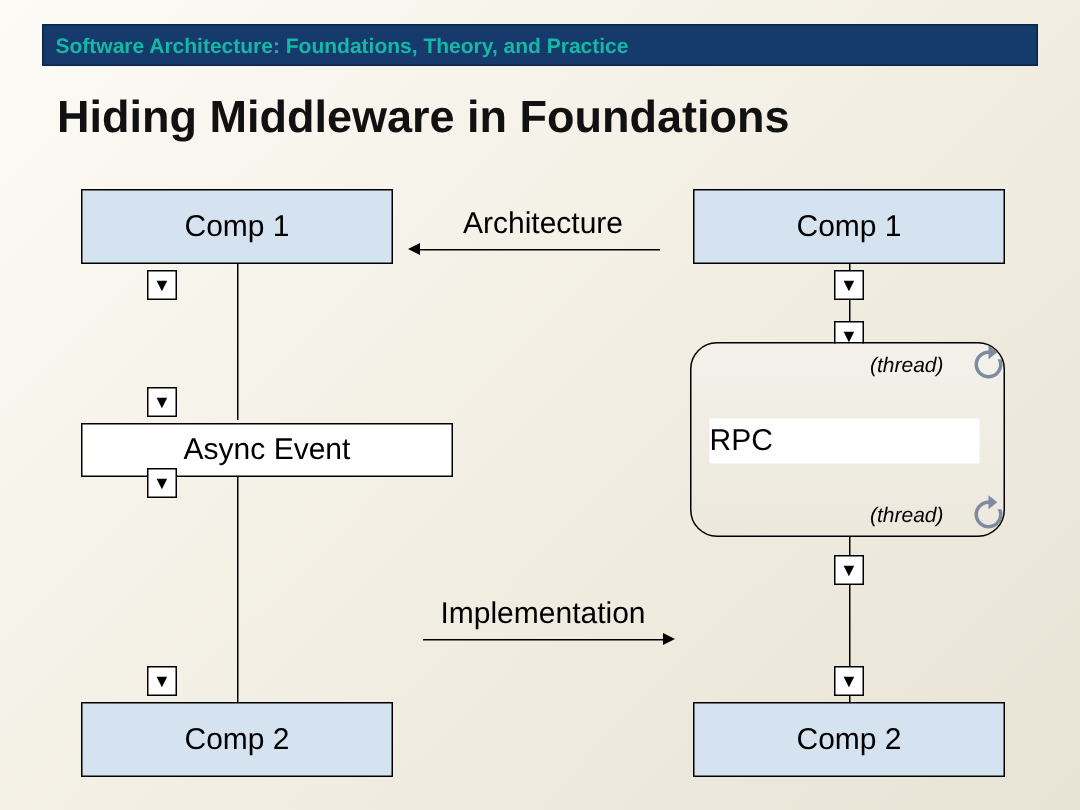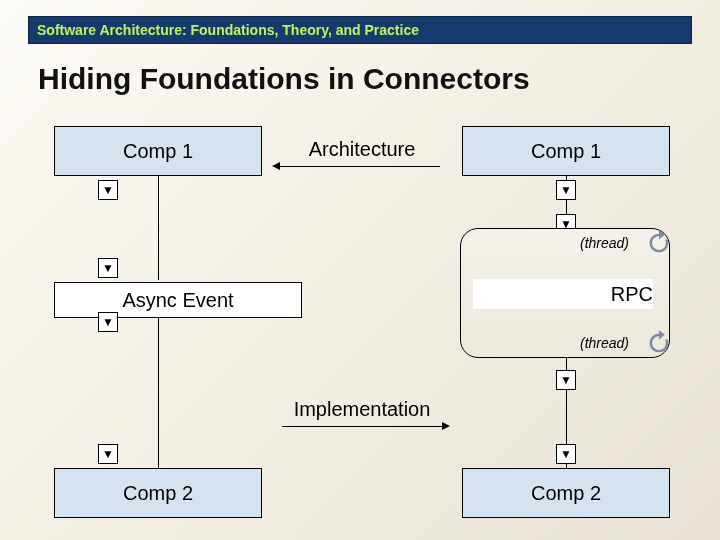--- a/index.html
+++ b/index.html
@@ -8,37 +8,37 @@
     font-family: Arial, Helvetica, sans-serif;
     background: linear-gradient(135deg, #fdfbf6 0%, #f0ece0 60%, #e8e3d5 100%);
     position: relative;
     overflow: hidden;
   }
   .header-bar {
     position: absolute; left: 28px; top: 16px;
     width: 664px; height: 28px;
     background: #153a6b;
     border: 1px solid #0d2546;
-    color: #bef264; font-weight: bold; font-size: 14px;
+    color: #14b8a6; font-weight: bold; font-size: 14px;
     padding: 5px 8px 0 8px;
   }
   .title {
     position: absolute; left: 38px; top: 62px;
     font-size: 30px; font-weight: bold; color: #111;
   }
   .box {
     position: absolute;
     border: 1px solid #000;
     text-align: center;
     display: flex; align-items: center; justify-content: center;
     font-size: 20px;
   }
   .comp { background: #d5e3f0; width: 208px; height: 50px; }
   .async { width: 248px; height: 36px; background:#fff;}
-  .rpc   { position:absolute; width: 180px; height: 30px; left:12px; top:50px; background:#fff; text-align:center; display:flex;align-items:center;justify-content:flex-end; font-size:20px;}
+  .rpc   { position:absolute; width: 180px; height: 30px; left:12px; top:50px; background:#fff; text-align:center; display:flex;align-items:center;justify-content:flex-start; font-size:20px;}
   .thread-box {
     position: absolute; border: 1px solid #000; border-radius: 18px;
     width: 210px; height: 130px; left: 460px; top: 228px;
     background: linear-gradient(#f3f1ea,#ece8dc);
   }
   .thread-label { position:absolute; font-style: italic; font-size: 14px; right:40px;text-align:center; }
   .refresh-icon {
     position:absolute; width:28px; height:28px; right:-4px;
   }
   .tri {
@@ -58,21 +58,21 @@
     position:absolute; width:0;height:0;border-top:4px solid transparent;border-bottom:4px solid transparent;border-left:8px solid #000;
   }
 </style>
 </head>
 <body>
 
 <div class="header-bar">
   <span>Software Architecture: Foundations, Theory, and Practice</span>
 </div>
 
-<div class="title">Hiding Foundations in Connectors</div>
+<div class="title">Hiding Middleware in Foundations</div>
 
 <div class="box comp" style="left:54px; top:126px;">
   <span>Comp 1</span>
 </div>
 <div class="vline" style="left:158px; top:176px; height:104px;"></div>
 <div class="tri" style="left:98px; top:180px;">
     <span>▼</span>
   </div>
 <div class="tri" style="left:98px; top:258px;">
     <span>▼</span>

